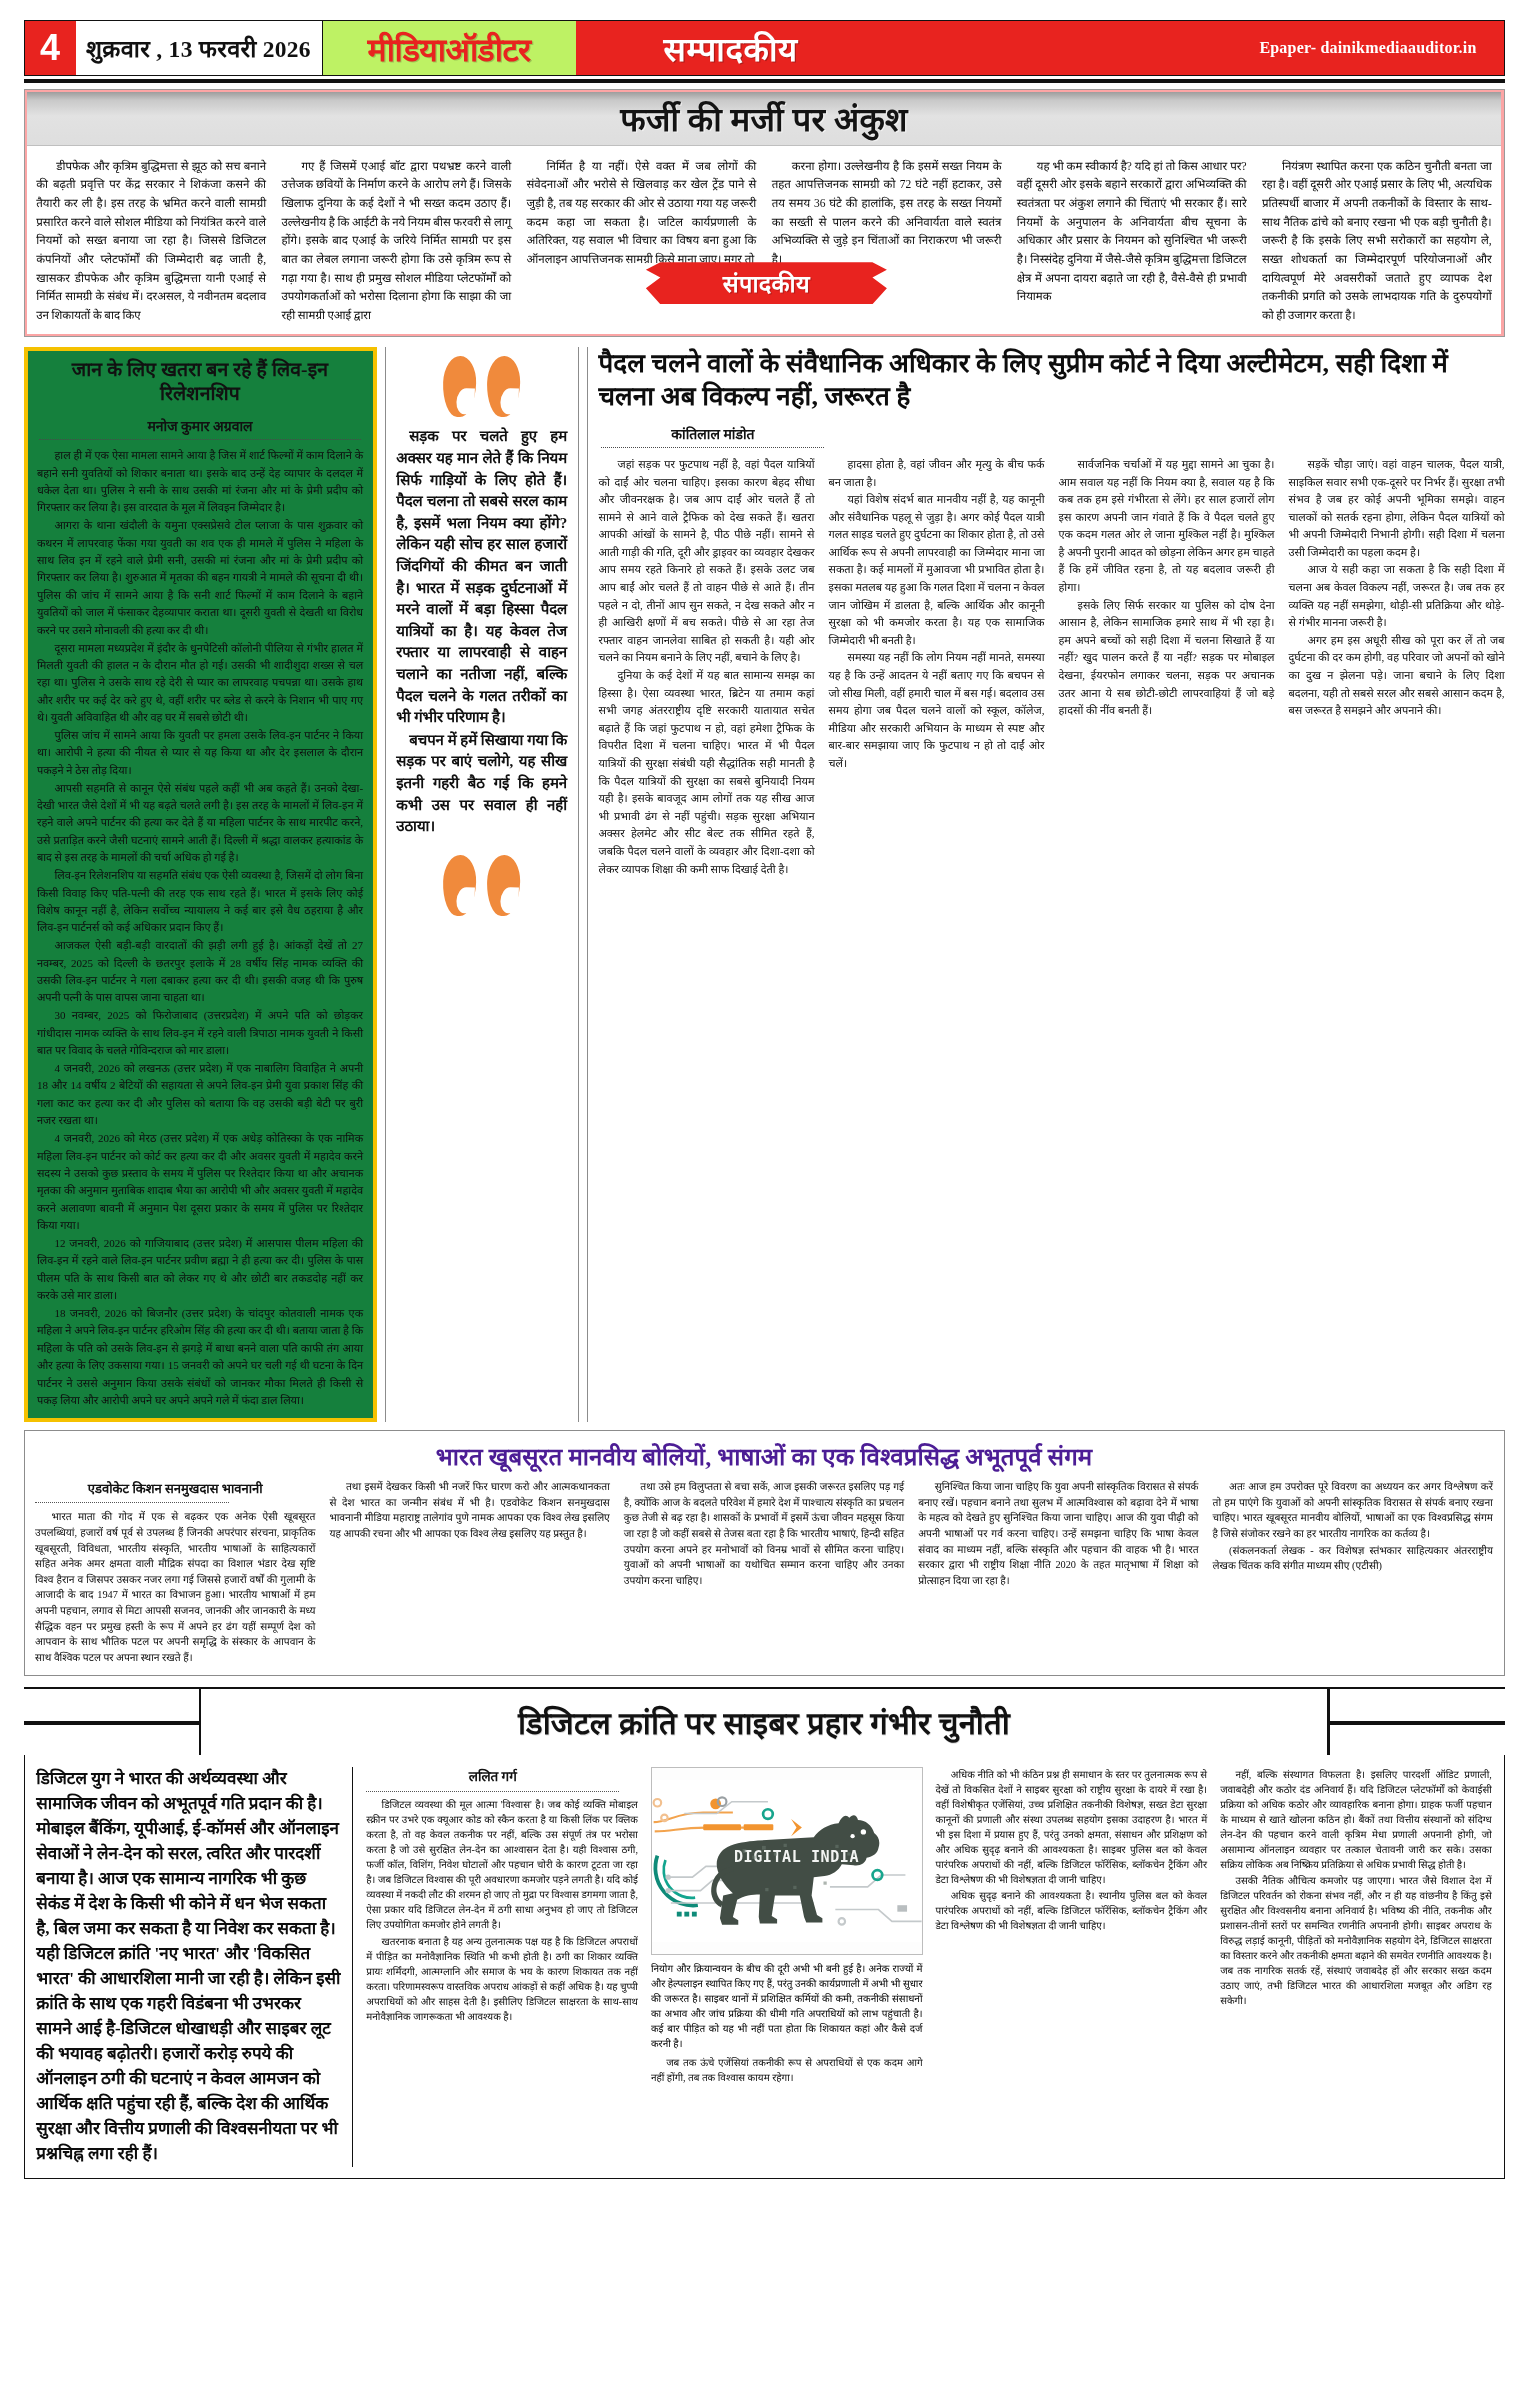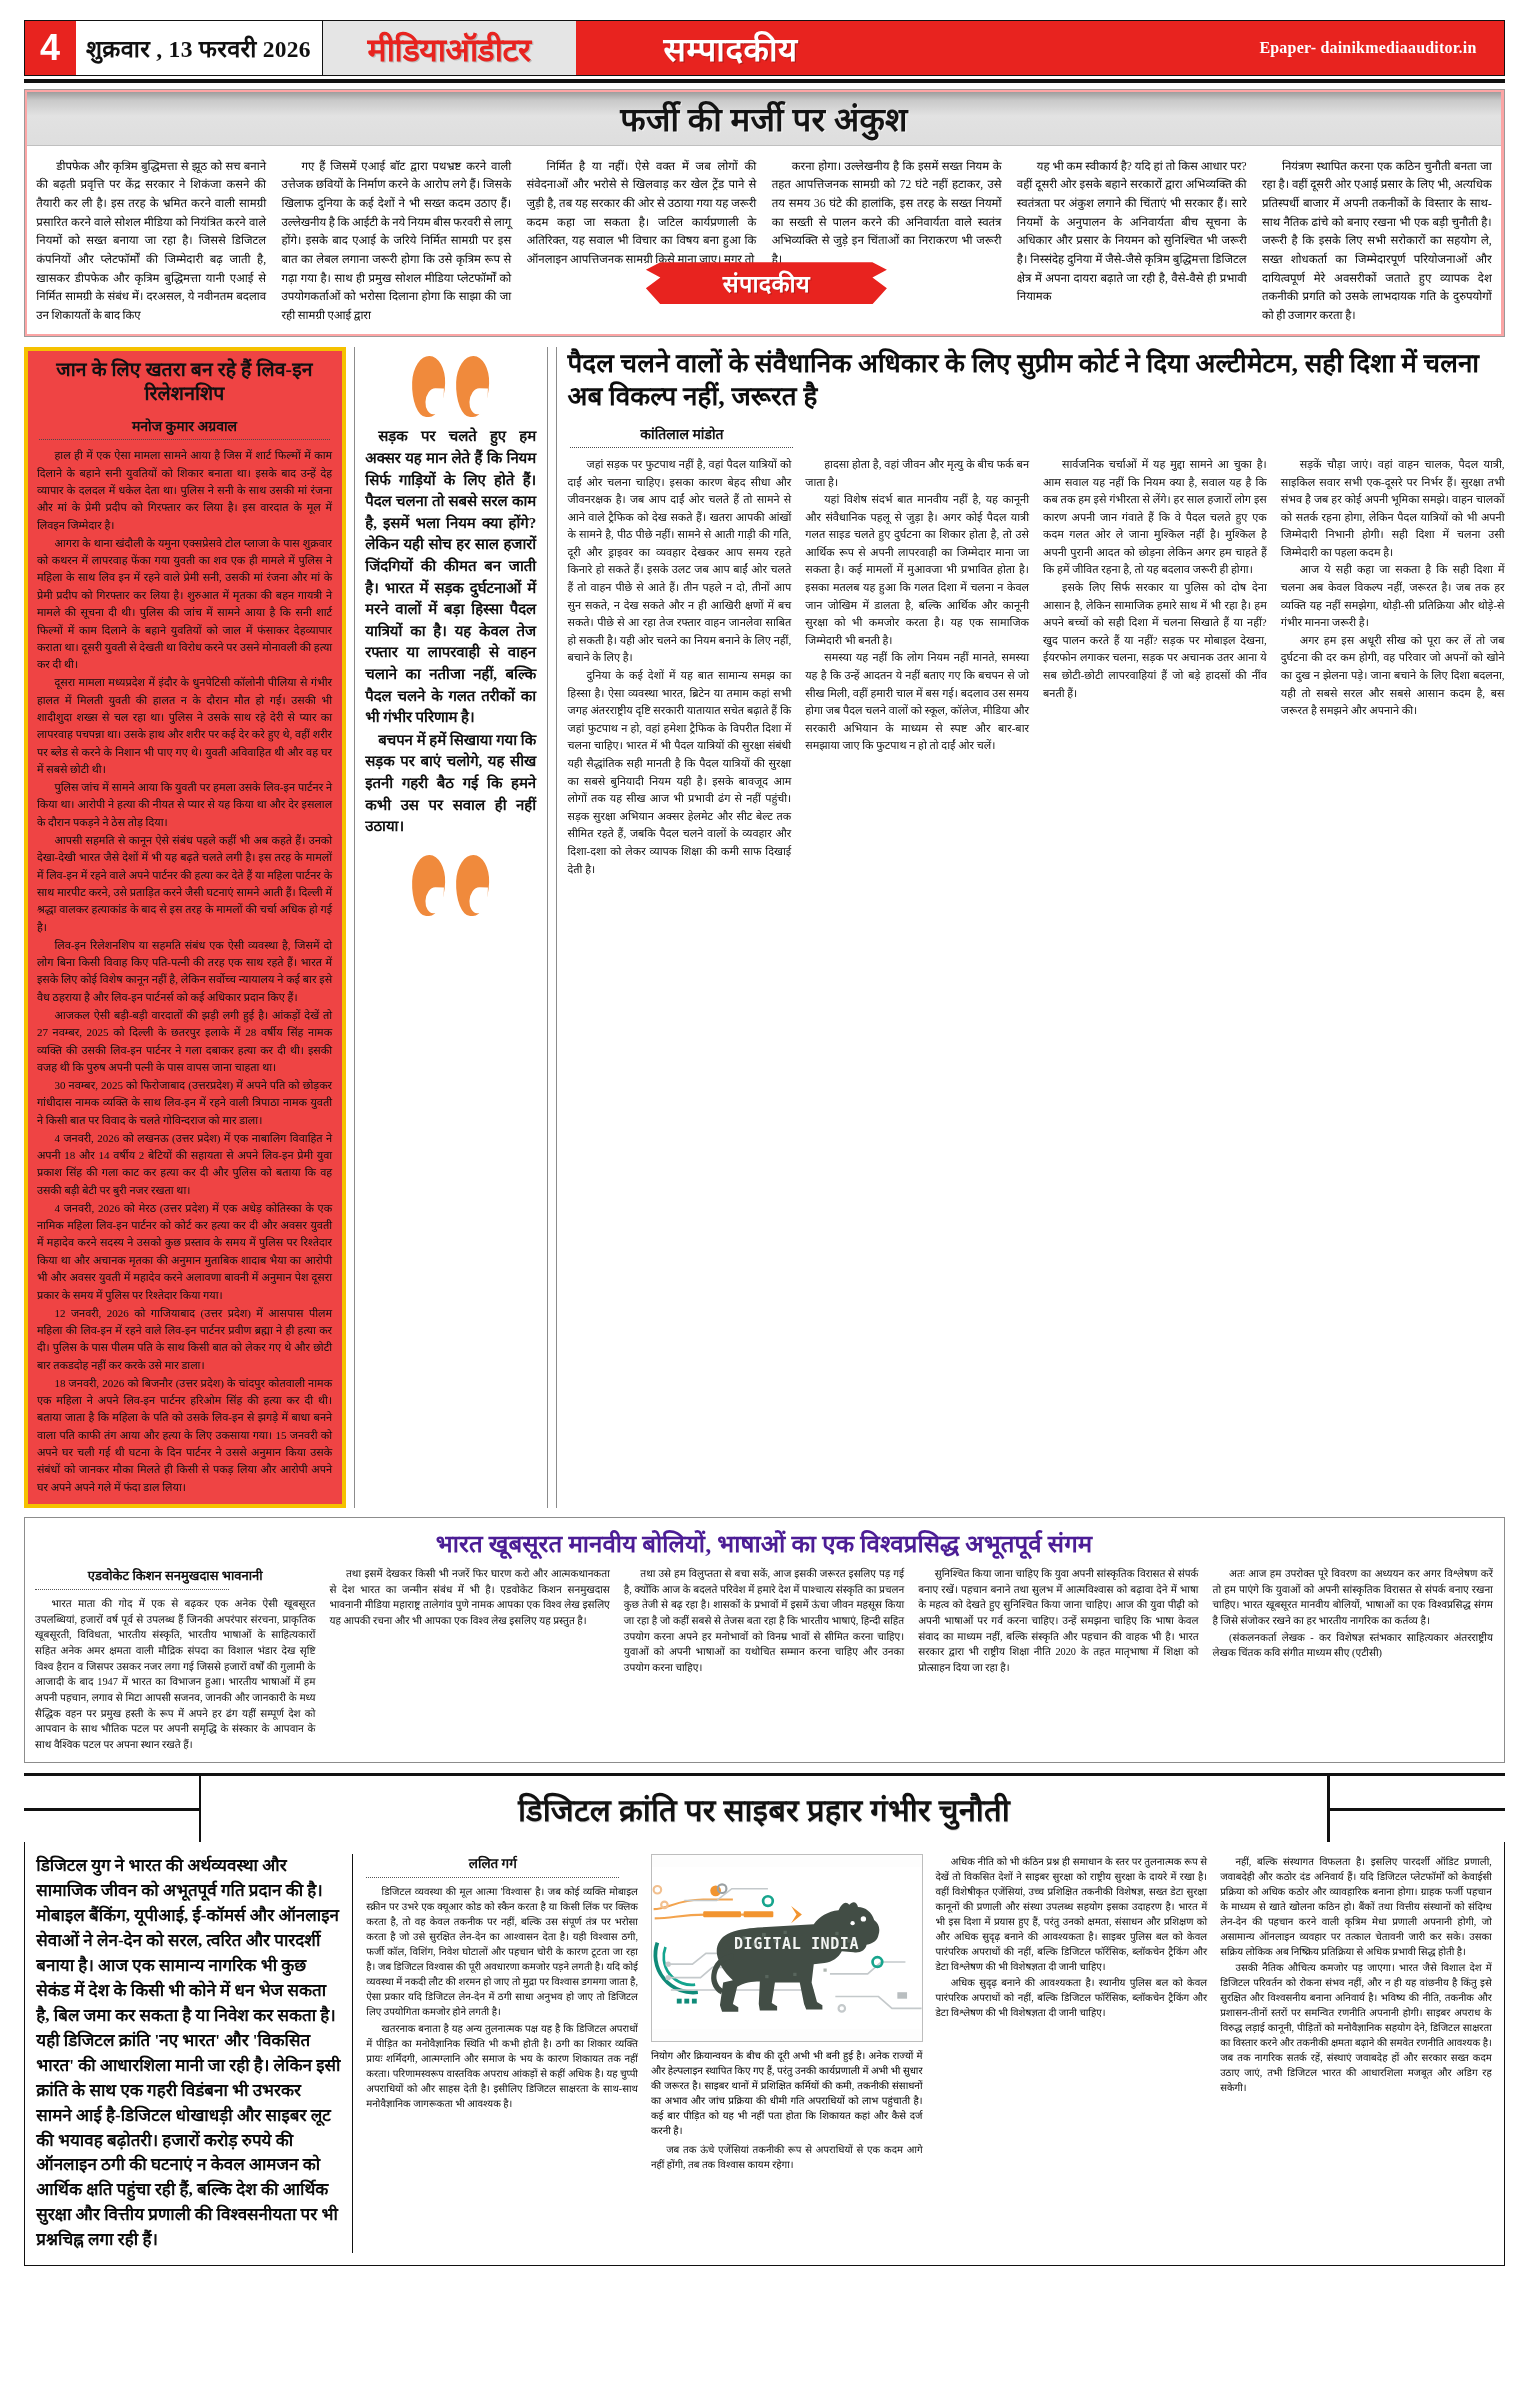--- a/index.html
+++ b/index.html
@@ -47,21 +47,21 @@
     border-right: 1.8px solid #111;
   }
   .m-brand {
     flex: 0 0 253px;
     display: flex; align-items: center; justify-content: center;
     color: #e8231f;
     font-size: 32px;
     font-weight: bold;
     letter-spacing: -0.6px;
     text-shadow: 1.2px 1.2px 0 rgba(0,0,0,.18);
-    background: #e5e5e5;
+    background: #bef264;
   }
   .m-red {
     flex: 1;
     background: #e8231f;
     display: flex; align-items: center;
     padding: 0 27px 0 88px;
     justify-content: space-between;
   }
   .m-section {
     color: #fff;
@@ -144,23 +144,23 @@
   
   .mid {
     display: flex;
     gap: 8.2px;
     margin-top: 9.4px;
     align-items: stretch;
   }
 
   
   .livebox {
-    width: 322px;
+    width: 353px;
     border: 4.1px solid #f5c100;
-    background: #ef4444;
+    background: #15803d;
     padding: 7px 9.4px 8.2px 9.4px;
   }
   .livebox h2 {
     font-size: 19.4px;
     line-height: 1.28;
     font-weight: bold;
     text-align: center;
     color: #111;
     letter-spacing: 0.1px;
   }

